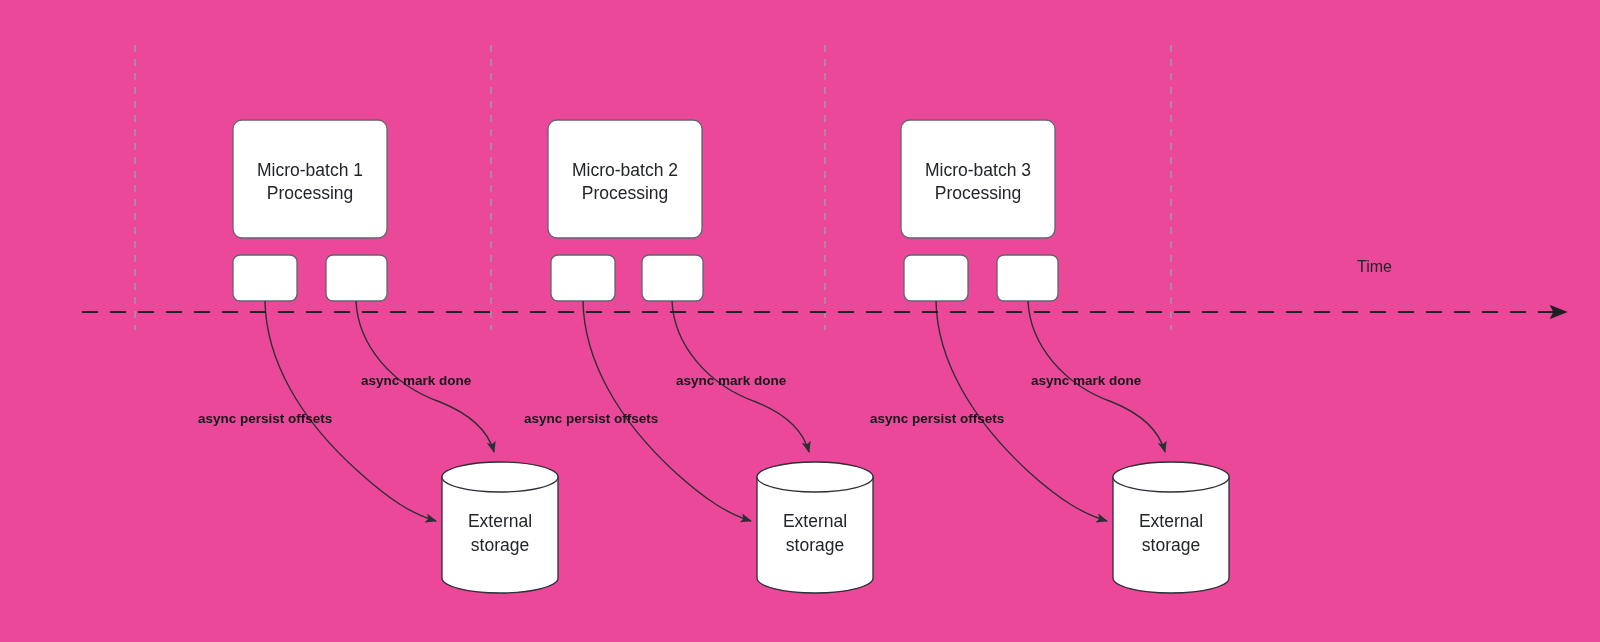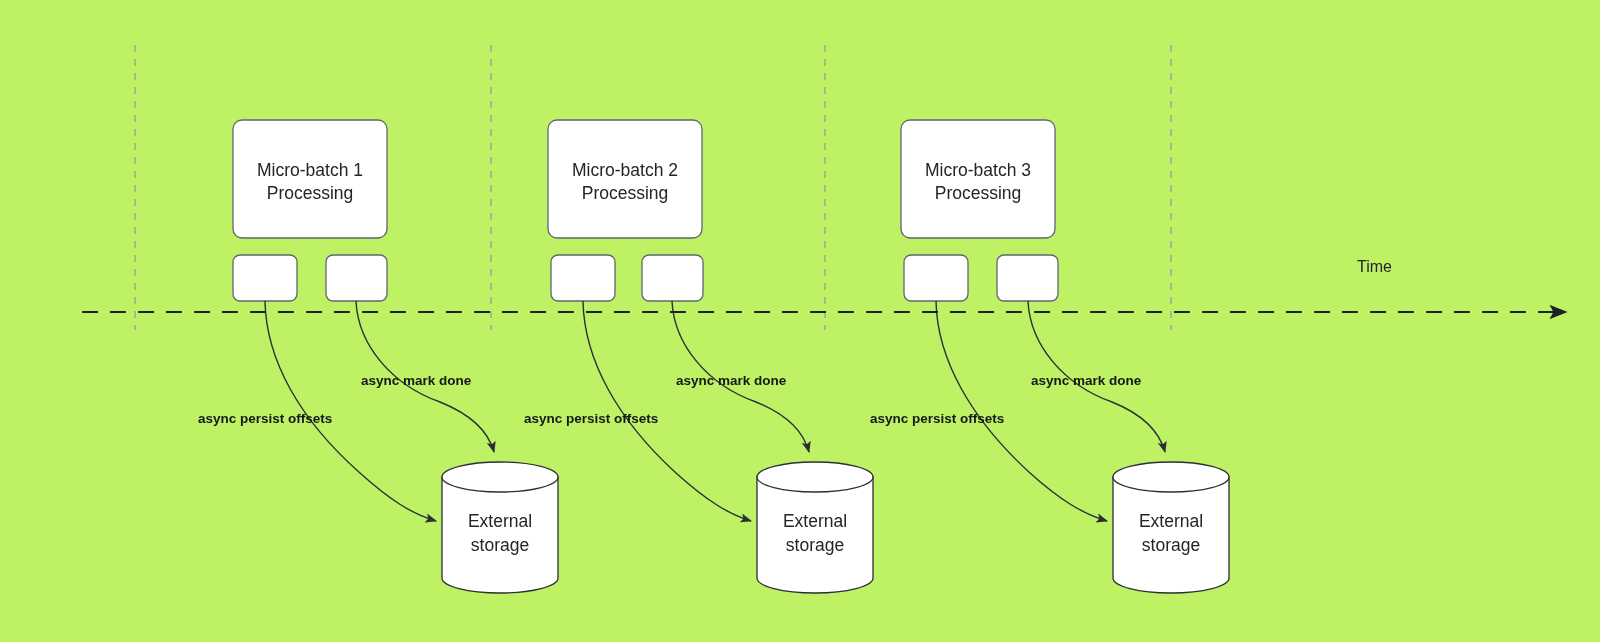--- a/index.html
+++ b/index.html
@@ -8,21 +8,21 @@
     background: #ffffff;
   }
   body {
     font-family: "Liberation Sans", sans-serif;
     -webkit-font-smoothing: antialiased;
   }
   #stage {
     position: relative;
     width: 1600px;
     height: 642px;
-    background: #bef264;
+    background: #ec4899;
     overflow: hidden;
   }
   #diagram-svg {
     position: absolute;
     left: 0;
     top: 0;
     width: 1600px;
     height: 642px;
   }
   .shape-label {

